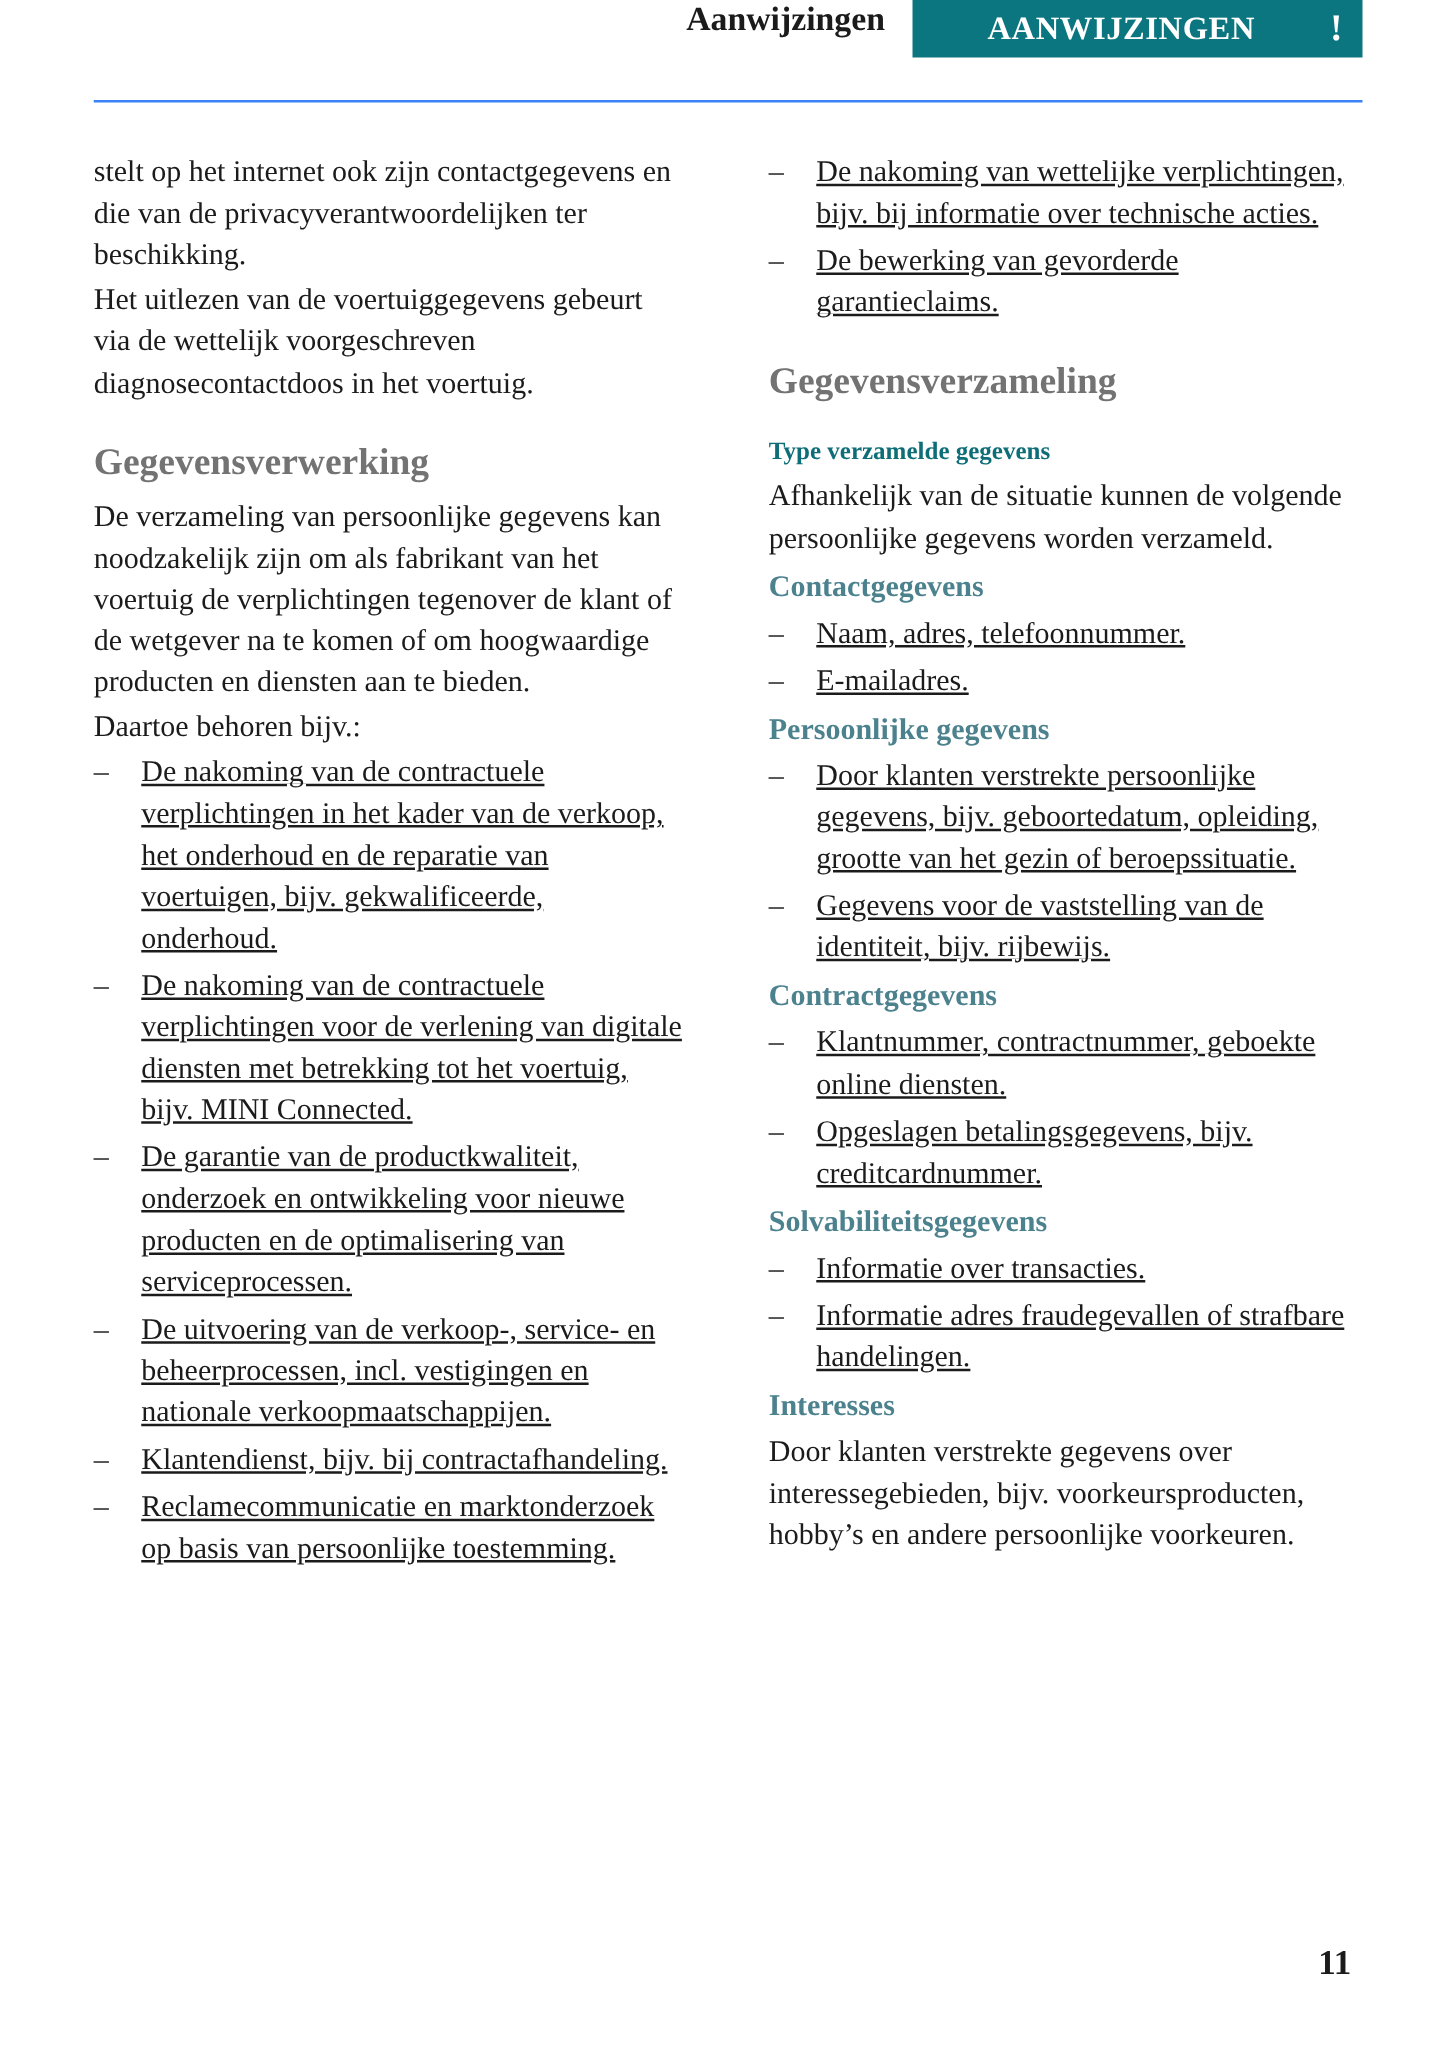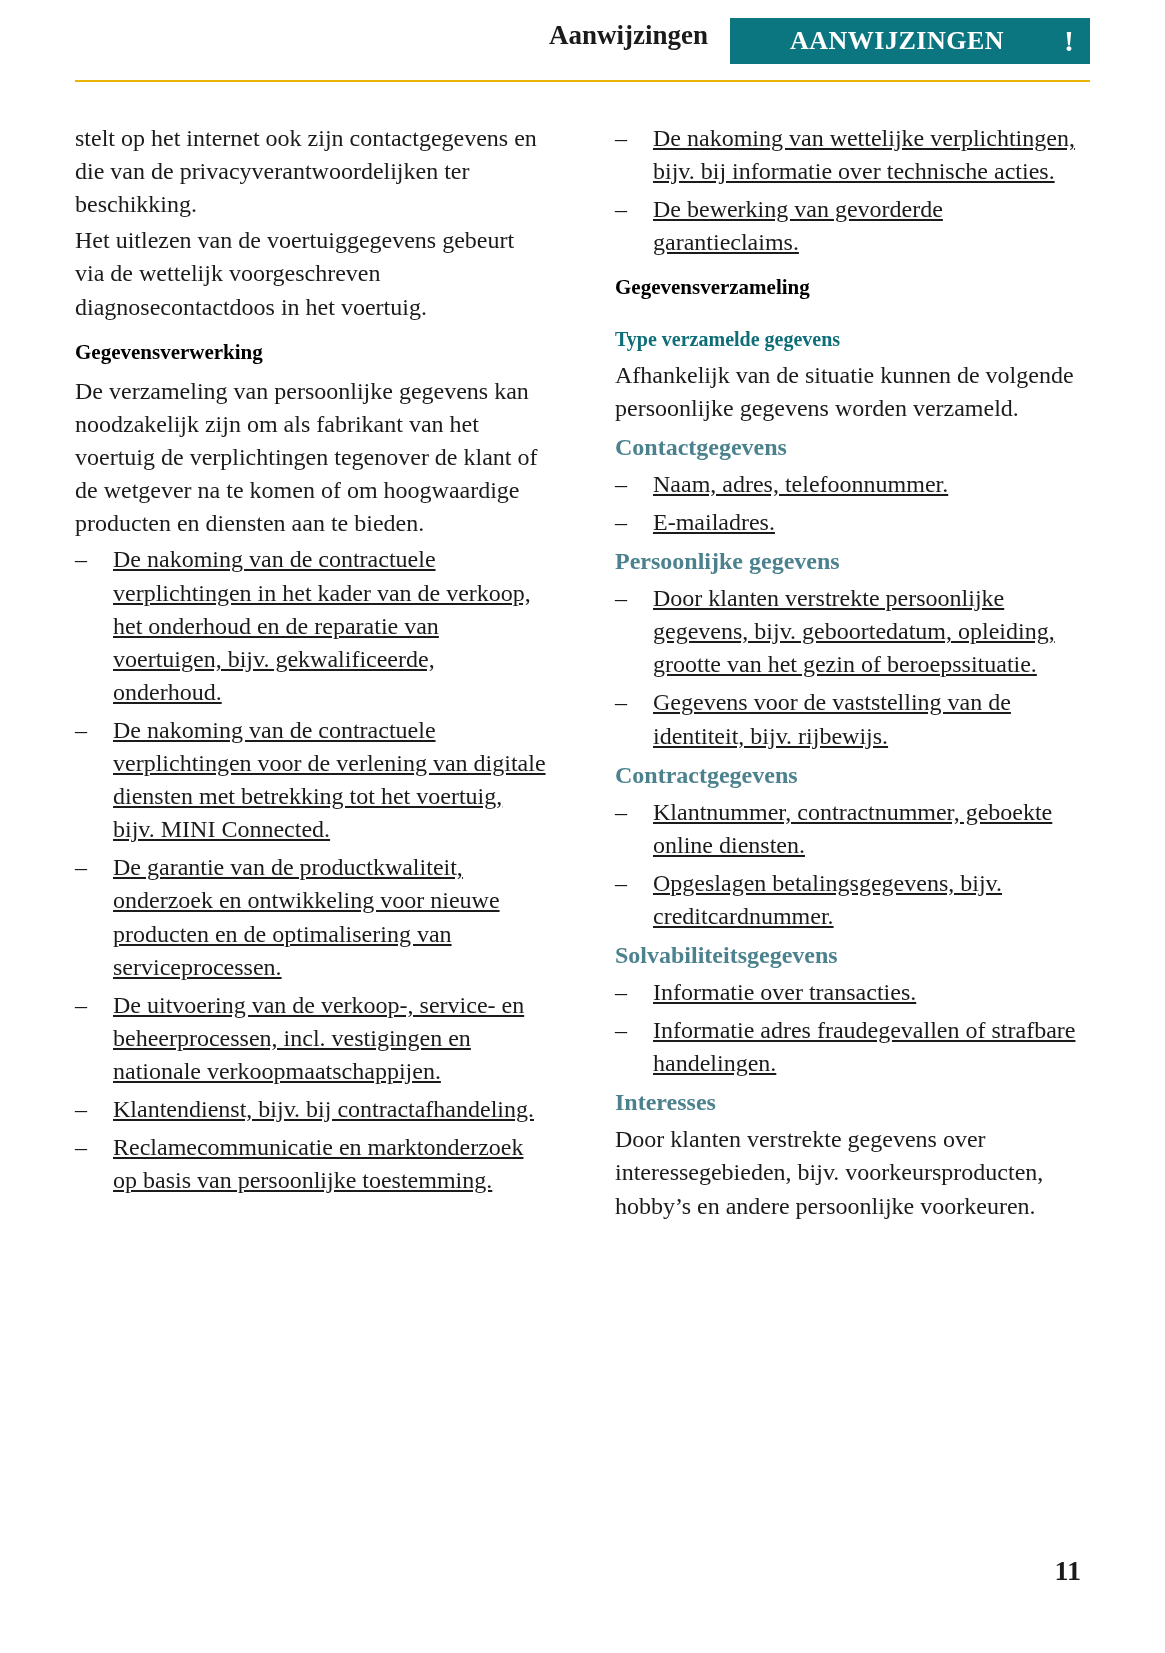--- a/index.html
+++ b/index.html
@@ -10,23 +10,23 @@
     background: #ffffff;
     font-family: "Liberation Serif", "DejaVu Serif", serif;
     color: #1b1b1b;
     overflow: hidden;
   }
   
   .header {
     position: absolute;
     top: 0; left: 75px; right: 75px;
     height: 80px;
-    border-bottom: 2px solid #eab308;
-    display: flex;
-    align-items: center;
+    border-bottom: 2px solid #3b82f6;
+    display: flex;
+    align-items: flex-start;
     justify-content: flex-end;
   }
   .running-title {
     font-size: 27px;
     font-weight: bold;
     color: #1b1b1b;
     margin-right: 22px;
     margin-bottom: 10px;
     white-space: nowrap;
   }
@@ -59,24 +59,24 @@
     display: flex;
     gap: 68px;
   }
   .col { width: 472px; }
   .col p {
     margin: 0 0 3px 0;
     font-size: 24px;
     line-height: 1.38;
   }
   h2.section-heading {
-    font-size: 21px;
-    font-weight: bold;
-    color: #000000;
-    margin: 16px 0 10px 0;
+    font-size: 30px;
+    font-weight: bold;
+    color: #737373;
+    margin: 28px 0 10px 0;
     line-height: 1.2;
   }
   h3.sub-heading {
     font-size: 20px;
     font-weight: bold;
     color: #0e6e78;
     margin: 26px 0 8px 0;
     line-height: 1.2;
   }
   h4.group-heading {
@@ -118,20 +118,21 @@
   </div>
 
   <div class="content">
 
     <div class="col">
       <p>stelt op het internet ook zijn contactgegevens en die van de privacyverantwoordelijken ter beschikking.</p>
       <p>Het uitlezen van de voertuiggegevens gebeurt via de wettelijk voorgeschreven diagnosecontactdoos in het voertuig.</p>
 
       <h2 class="section-heading">Gegevensverwerking</h2>
       <p>De verzameling van persoonlijke gegevens kan noodzakelijk zijn om als fabrikant van het voertuig de verplichtingen tegenover de klant of de wetgever na te komen of om hoogwaardige producten en diensten aan te bieden.</p>
+      <p>Daartoe behoren bijv.:</p>
 
       <div class="bullet">
         <span class="dash">–</span>
         <span class="btext">De nakoming van de contractuele verplichtingen in het kader van de verkoop, het onderhoud en de reparatie van voertuigen, bijv. gekwalificeerde, onderhoud.</span>
       </div>
       <div class="bullet">
         <span class="dash">–</span>
         <span class="btext">De nakoming van de contractuele verplichtingen voor de verlening van digitale diensten met betrekking tot het voertuig, bijv. MINI Connected.</span>
       </div>
       <div class="bullet">

